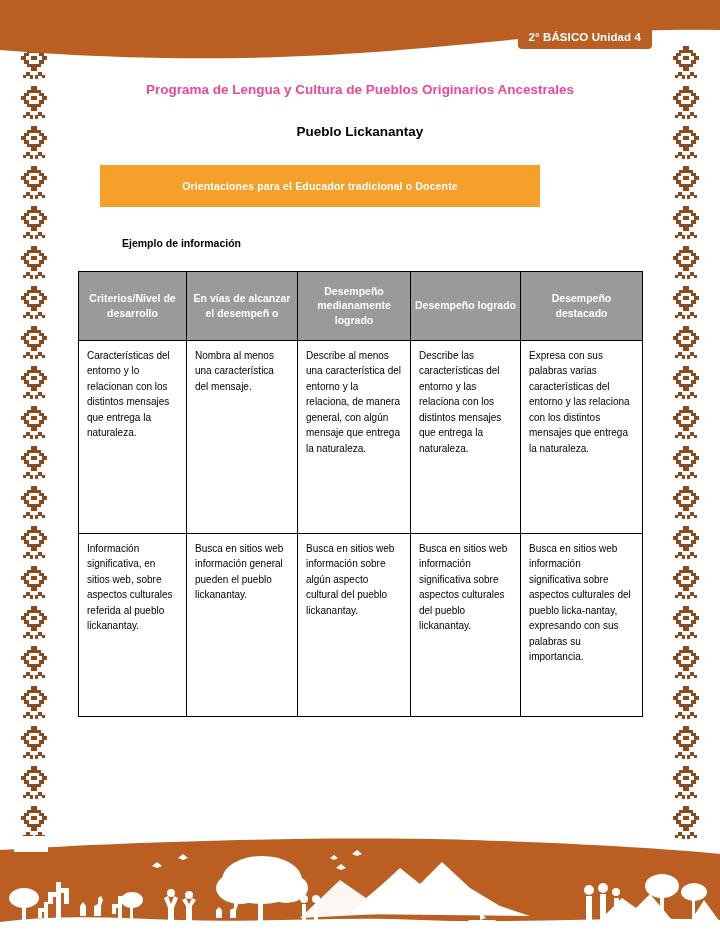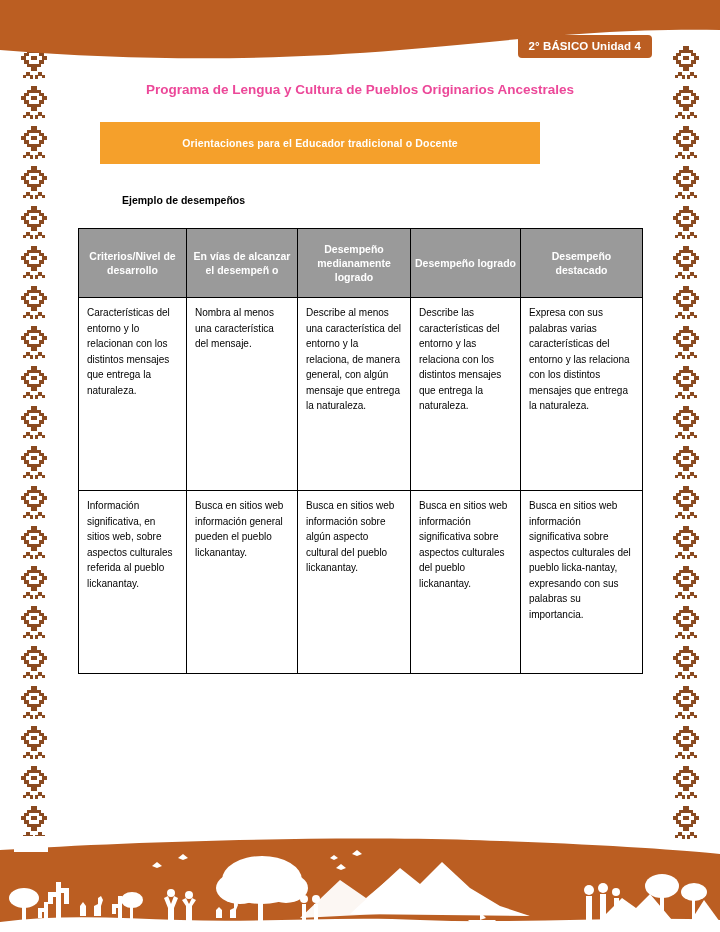--- a/index.html
+++ b/index.html
@@ -21,21 +21,21 @@
   
   .top-banner {
     position: absolute;
     left: 0; top: 0;
     width: 720px; height: 72px;
     z-index: 2;
   }
   .grade-badge {
     position: absolute;
     right: 68px;
-    top: 35px;
+    top: 26px;
     background: #bb5e22;
     color: #ffffff;
     font-size: 11.5px;
     font-weight: 700;
     padding: 5px 11px 6px 11px;
     border-radius: 4px;
     white-space: nowrap;
     letter-spacing: 0.1px;
     z-index: 5;
   }
@@ -199,26 +199,27 @@
     <rect x="0" y="0" width="40" height="800" fill="url(#andean)"></rect>
   </svg>
 
   <svg class="side-band right" viewBox="0 0 40 800" preserveAspectRatio="none">
     <rect x="0" y="0" width="40" height="800" fill="url(#andean)"></rect>
   </svg>
 
   <div class="content">
 
     <h1 class="doc-title">Programa de Lengua y Cultura de Pueblos Originarios Ancestrales</h1>
+    <h2 class="doc-subtitle">Pueblo Lickanantay</h2>
 
     <div class="orange-bar">
       <span class="orange-bar-label">Orientaciones para el Educador tradicional o Docente</span>
     </div>
 
-    <div class="section-heading">Ejemplo de desempeños</div>
+    <div class="section-heading">Ejemplo de información</div>
 
 
     <table class="rubric">
       <colgroup>
         <col class="col-1">
           <col class="col-2">
           <col class="col-3">
           <col class="col-4">
           <col class="col-5">
       </colgroup>

